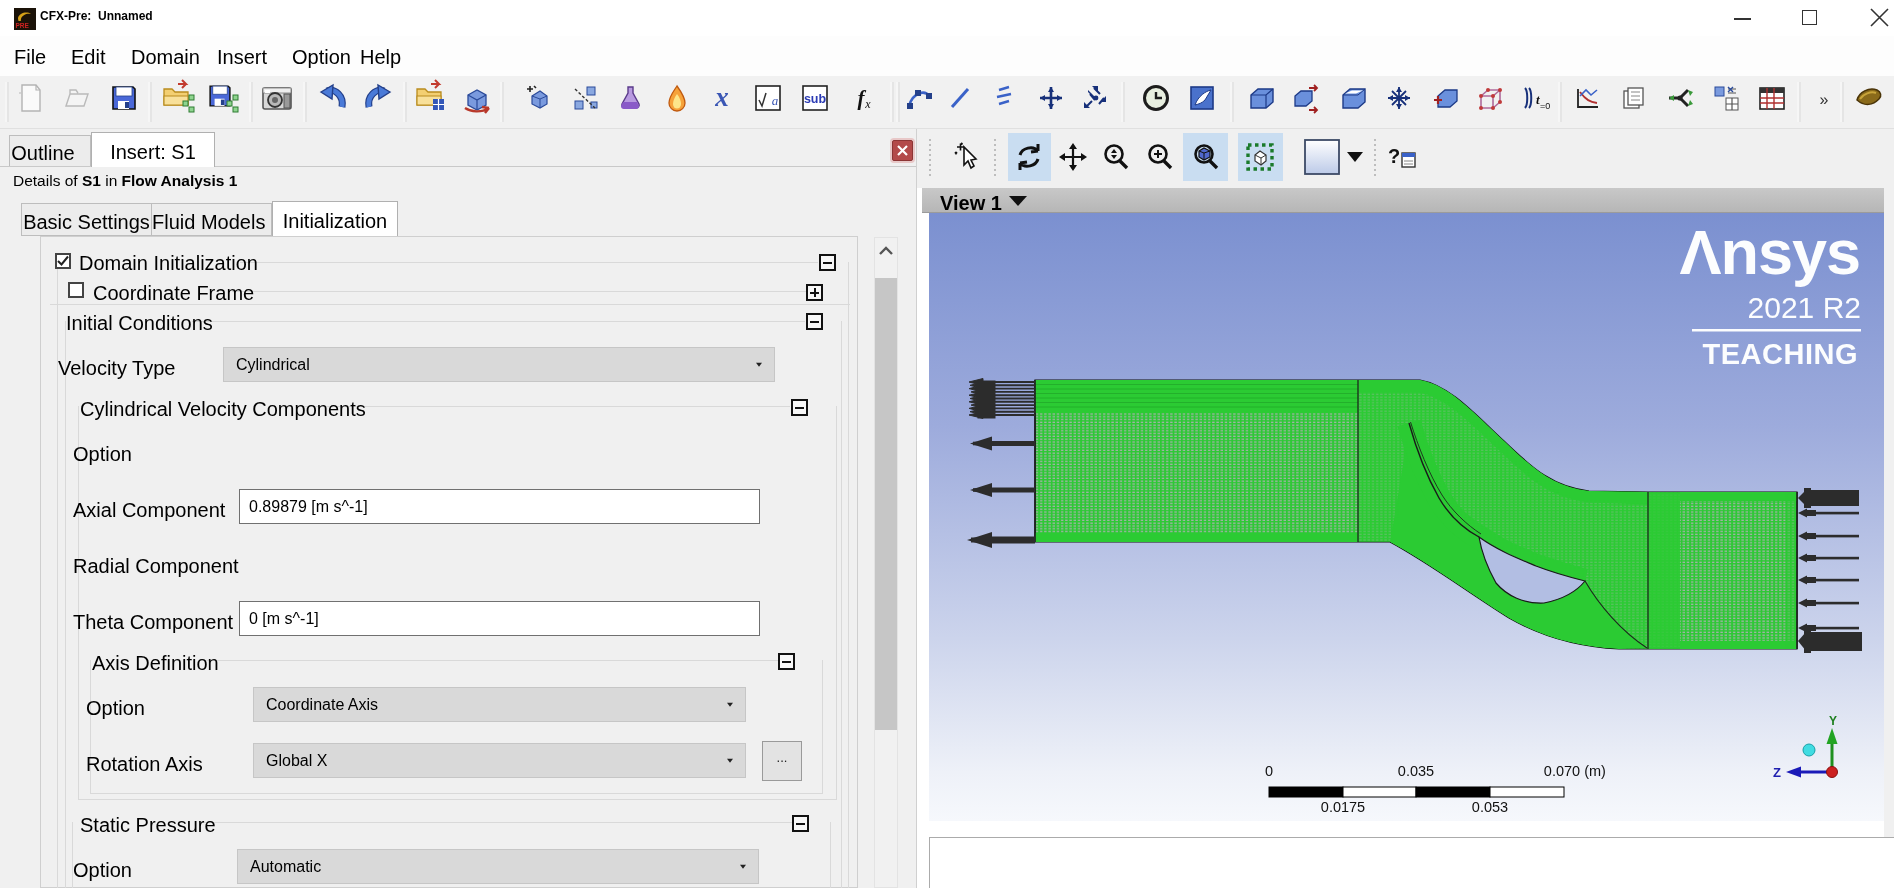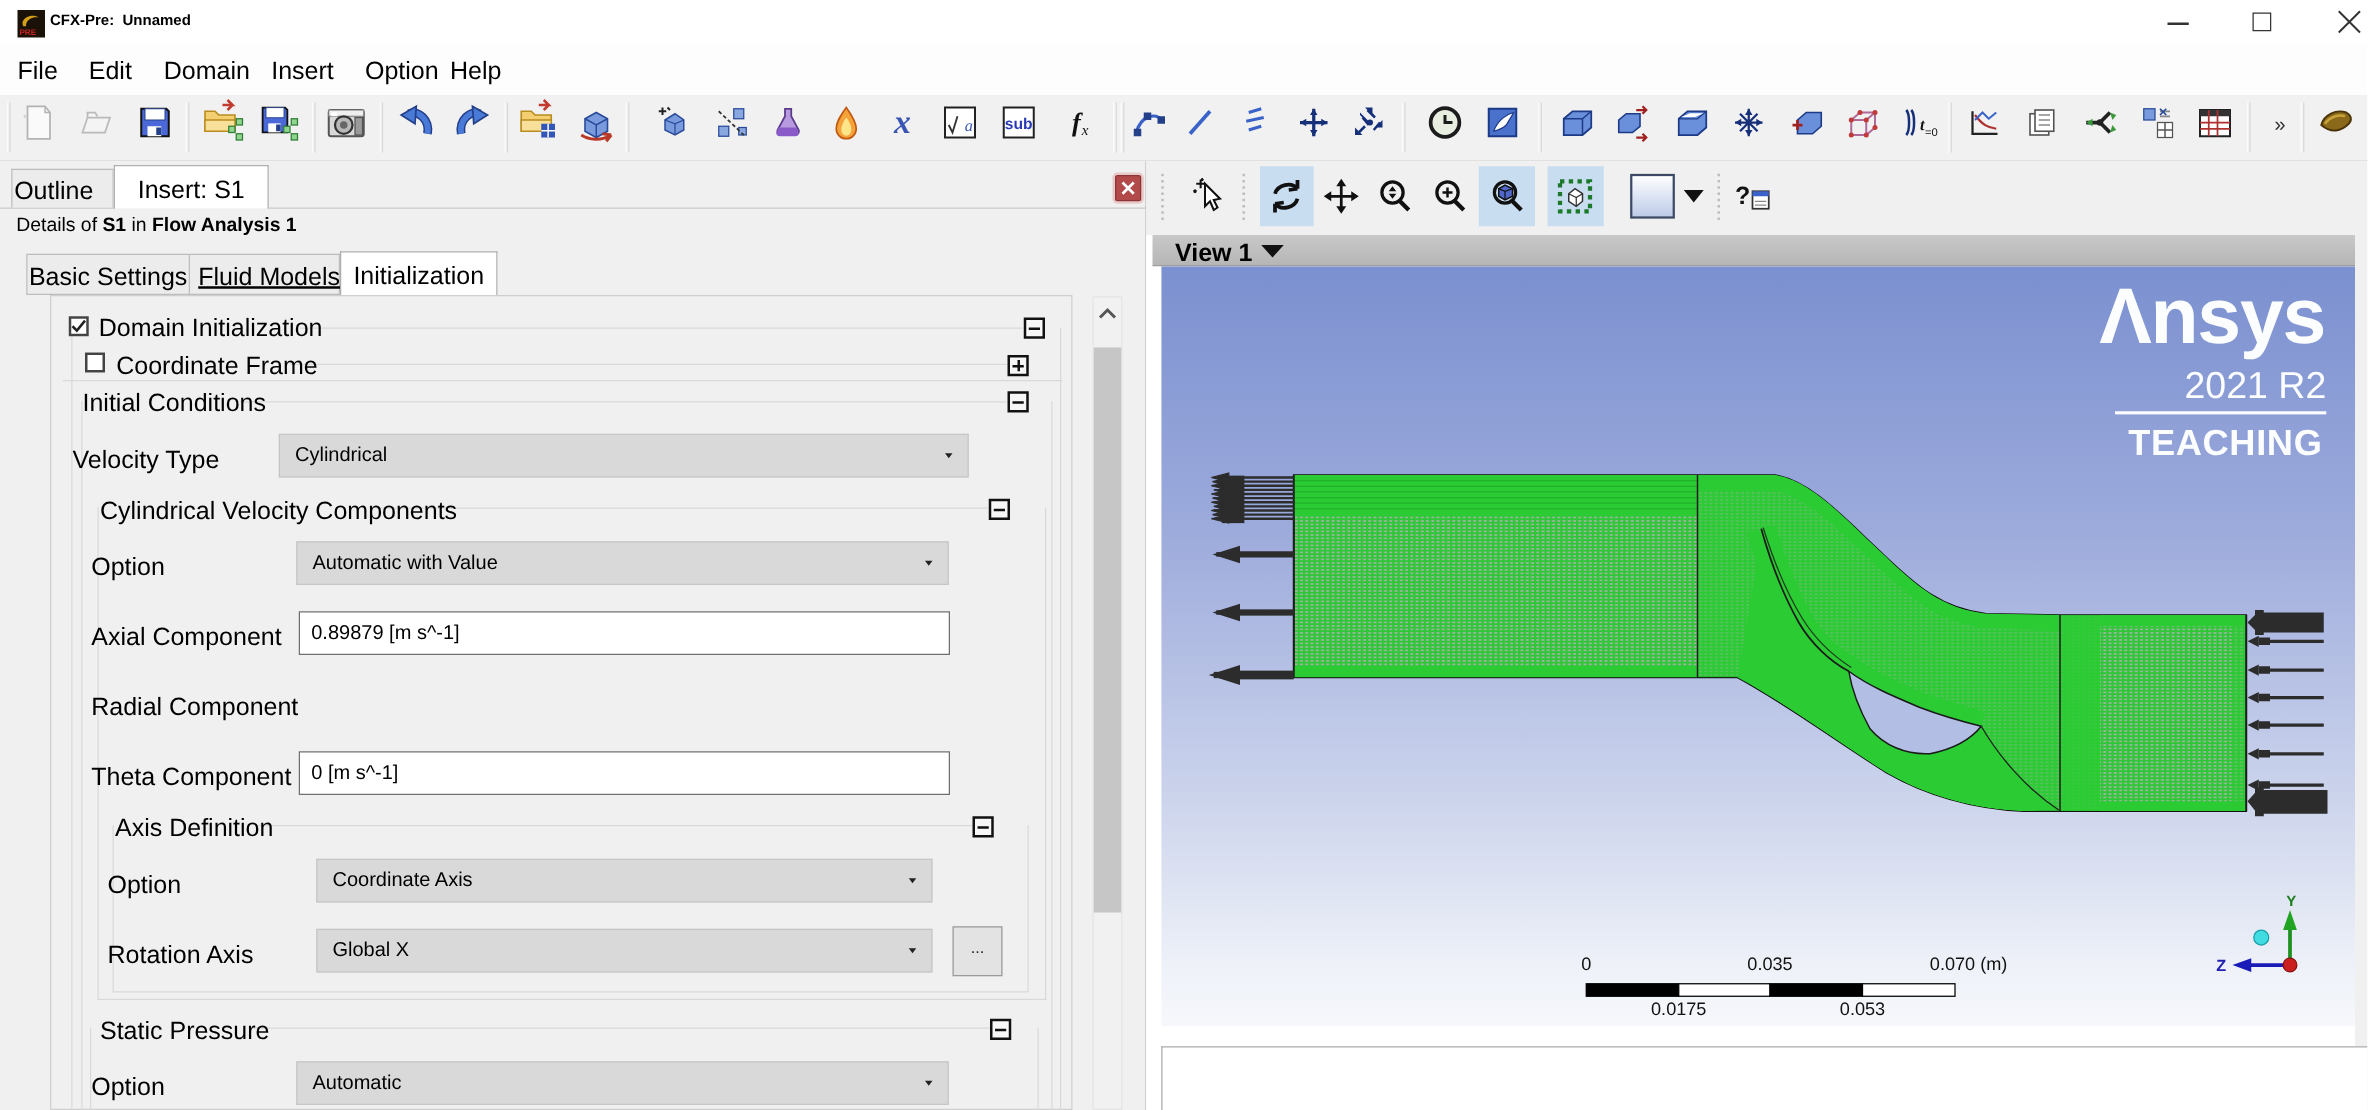--- a/index.html
+++ b/index.html
@@ -307,21 +307,21 @@
   <div class="abs" style="left:892px;top:140px;width:21px;height:21px;background:#b34a4a;border:1px solid #8c3535;border-radius:2px;box-shadow:0 0 0 2px #e8c8c8;"></div>
   <svg class="abs" style="left:892px;top:140px;" width="21" height="21">
       <path d="M6 6 L15 15 M15 6 L6 15" stroke="#fff" stroke-width="2.2"></path>
     </svg>
 
   <div class="lbl" style="left:13px;top:172px;font-size:15.5px;">Details of <b>S1</b> in <b>Flow Analysis 1</b></div>
 
   <div class="abs" style="left:21px;top:203px;width:131px;height:33px;background:#ececec;border:1px solid #bdbdbd;"></div>
   <div class="lbl" style="left:21px;top:211px;width:131px;text-align:center;">Basic Settings</div>
   <div class="abs" style="left:152px;top:203px;width:120px;height:33px;background:#ececec;border:1px solid #bdbdbd;border-left:none;"></div>
-  <div class="lbl" style="left:152px;top:211px;width:120px;text-align:right;text-decoration:underline;">Fluid Models</div>
+  <div class="lbl" style="left:152px;top:211px;width:120px;text-align:left;">Fluid Models</div>
   <div class="abs" style="left:272px;top:201px;width:126px;height:35px;background:#fff;border:1px solid #b0b0b0;border-bottom:none;"></div>
   <div class="lbl" style="left:272px;top:210px;width:126px;text-align:center;">Initialization</div>
 
   <div class="abs" style="left:40px;top:236px;width:818px;height:652px;background:#f0f0f0;border:1px solid #cfcfcf;"></div>
 
   <div class="gline" style="left:240px;top:262px;width:578px;height:1px;"></div>
   <div class="gline" style="left:57px;top:262px;width:1px;height:626px;"></div>
   <div class="gline" style="left:848px;top:262px;width:1px;height:626px;"></div>
   <div class="gline" style="left:232px;top:291px;width:574px;height:1px;"></div>
   <div class="gline" style="left:50px;top:304px;width:800px;height:1px;"></div>
@@ -366,24 +366,20 @@
       <span class="txt">Cylindrical</span>
       <span class="arr"></span>
     </div>
 
   <div class="lbl" style="left:80px;top:398px;">Cylindrical Velocity Components</div>
   <div class="exp" style="left:791px;top:399px;">
       <i class="h"></i>
     </div>
 
   <div class="lbl" style="left:73px;top:443px;">Option</div>
-  <div class="combo" style="left:237px;top:433px;width:522px;height:35px;">
-      <span class="txt">Automatic with Value</span>
-      <span class="arr"></span>
-    </div>
 
   <div class="lbl" style="left:73px;top:499px;">Axial Component</div>
   <div class="tin" style="left:239px;top:489px;width:521px;height:35px;padding-left:48px;">
       <span class="txt">0.89879 [m s^-1]</span>
     </div>
 
   <div class="lbl" style="left:73px;top:555px;">Radial Component</div>
 
   <div class="lbl" style="left:73px;top:611px;">Theta Component</div>
   <div class="tin" style="left:239px;top:601px;width:521px;height:35px;">

